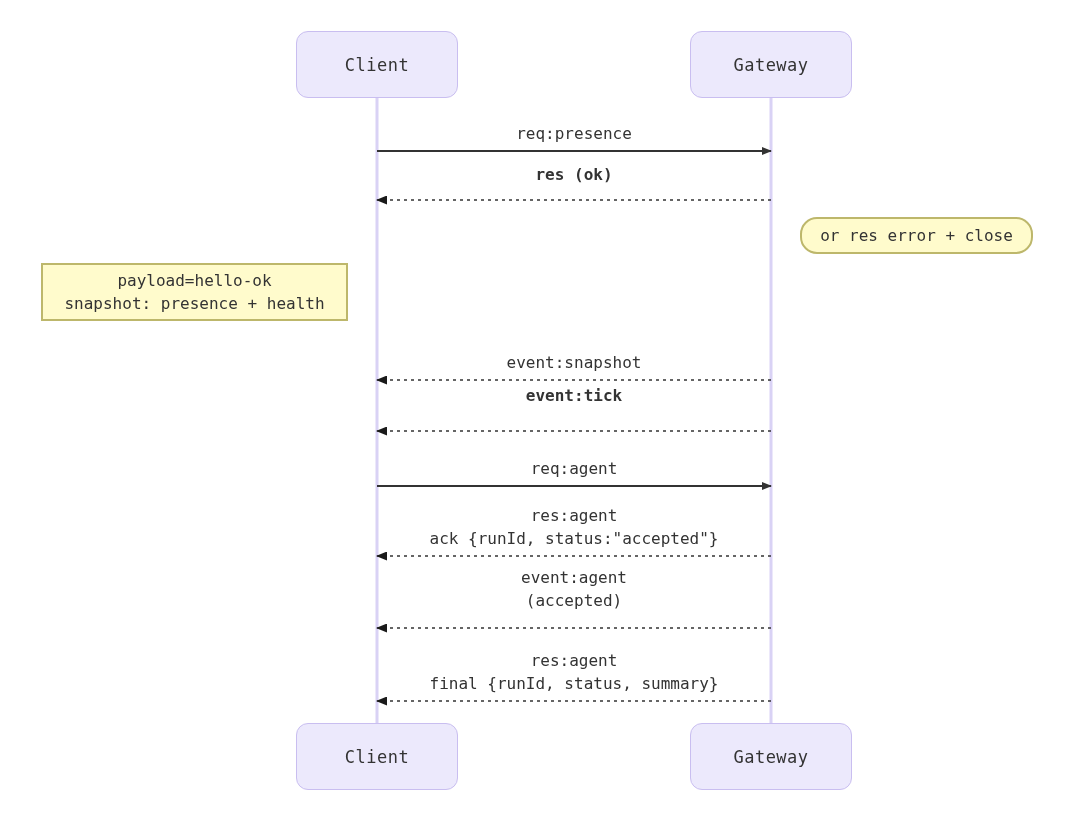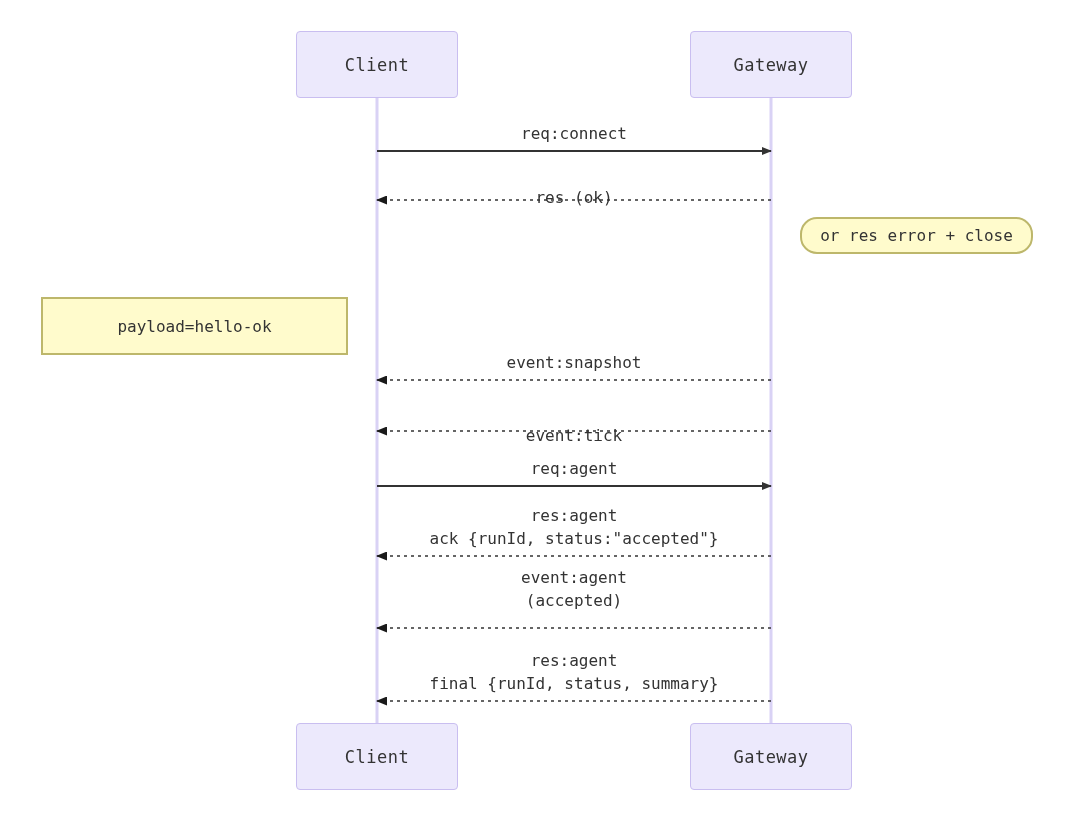--- a/index.html
+++ b/index.html
@@ -24,21 +24,21 @@
     width: 1069px;
     height: 820px;
   }
   
   .participant-box {
     position: absolute;
     width: 162px;
     height: 67px;
     background: #ECE9FC;
     border: 1px solid #C9BEF0;
-    border-radius: 4px;
+    border-radius: 12px;
     box-sizing: border-box;
     display: flex;
     align-items: center;
     justify-content: center;
   }
   .participant-label {
     font-family: "DejaVu Sans Mono", "Liberation Mono", monospace;
     font-size: 17px;
     color: #333333;
     letter-spacing: 0.5px;
@@ -119,31 +119,32 @@
         <span class="participant-label">Client</span>
       </div>
       <div class="participant-box" style="left: 690px; top: 31px; width: 162px; height: 67px; background: rgb(236, 233, 252); border-color: rgb(201, 190, 240);">
         <span class="participant-label">Gateway</span>
       </div>
       <div class="participant-box" style="left: 690px; top: 723px; width: 162px; height: 67px; background: rgb(236, 233, 252); border-color: rgb(201, 190, 240);">
         <span class="participant-label">Gateway</span>
       </div>
     </div>
   <div id="labels-layer">
-      <div class="msg-label" style="left: 574px; top: 122px;"><div>req:connect</div></div>
-      <div class="msg-label" style="left: 574px; top: 186px;"><div>res (ok)</div></div>
+      <div class="msg-label" style="left: 574px; top: 122px;"><div>req:presence</div></div>
+      <div class="msg-label" style="left: 574px; top: 163px; font-weight: bold;"><div>res (ok)</div></div>
       <div class="msg-label" style="left: 574px; top: 351px;"><div>event:snapshot</div></div>
-      <div class="msg-label" style="left: 574px; top: 424px;"><div>event:tick</div></div>
+      <div class="msg-label" style="left: 574px; top: 384px; font-weight: bold;"><div>event:tick</div></div>
       <div class="msg-label" style="left: 574px; top: 457px; text-align: center;"><div>req:agent</div></div>
       <div class="msg-label" style="left: 574px; top: 504px;"><div>res:agent</div><div>ack {runId, status:"accepted"}</div></div>
       <div class="msg-label" style="left: 574px; top: 566px;"><div>event:agent</div><div>(accepted)</div></div>
       <div class="msg-label" style="left: 574px; top: 649px;"><div>res:agent</div><div>final {runId, status, summary}</div></div>
     </div>
   <div id="notes-layer">
-      <div class="note-box" style="left: 41px; top: 263px; width: 307px; height: 58px; background: rgb(255, 251, 204); border-color: rgb(189, 183, 107); margin-top: 34px;">
+      <div class="note-box" style="left: 41px; top: 263px; width: 307px; height: 58px; background: rgb(255, 251, 204); border-color: rgb(189, 183, 107);">
         <div class="note-line">payload=hello-ok</div>
+        <div class="note-line">snapshot: presence + health</div>
       </div>
       <div class="note-box" style="left: 800px; top: 217px; width: 233px; height: 37px; background: rgb(255, 251, 204); border-color: rgb(189, 183, 107); border-radius: 17px;">
         <div class="note-line">or res error + close</div>
       </div>
     </div>
 
 </div>
 
 </body></html>

